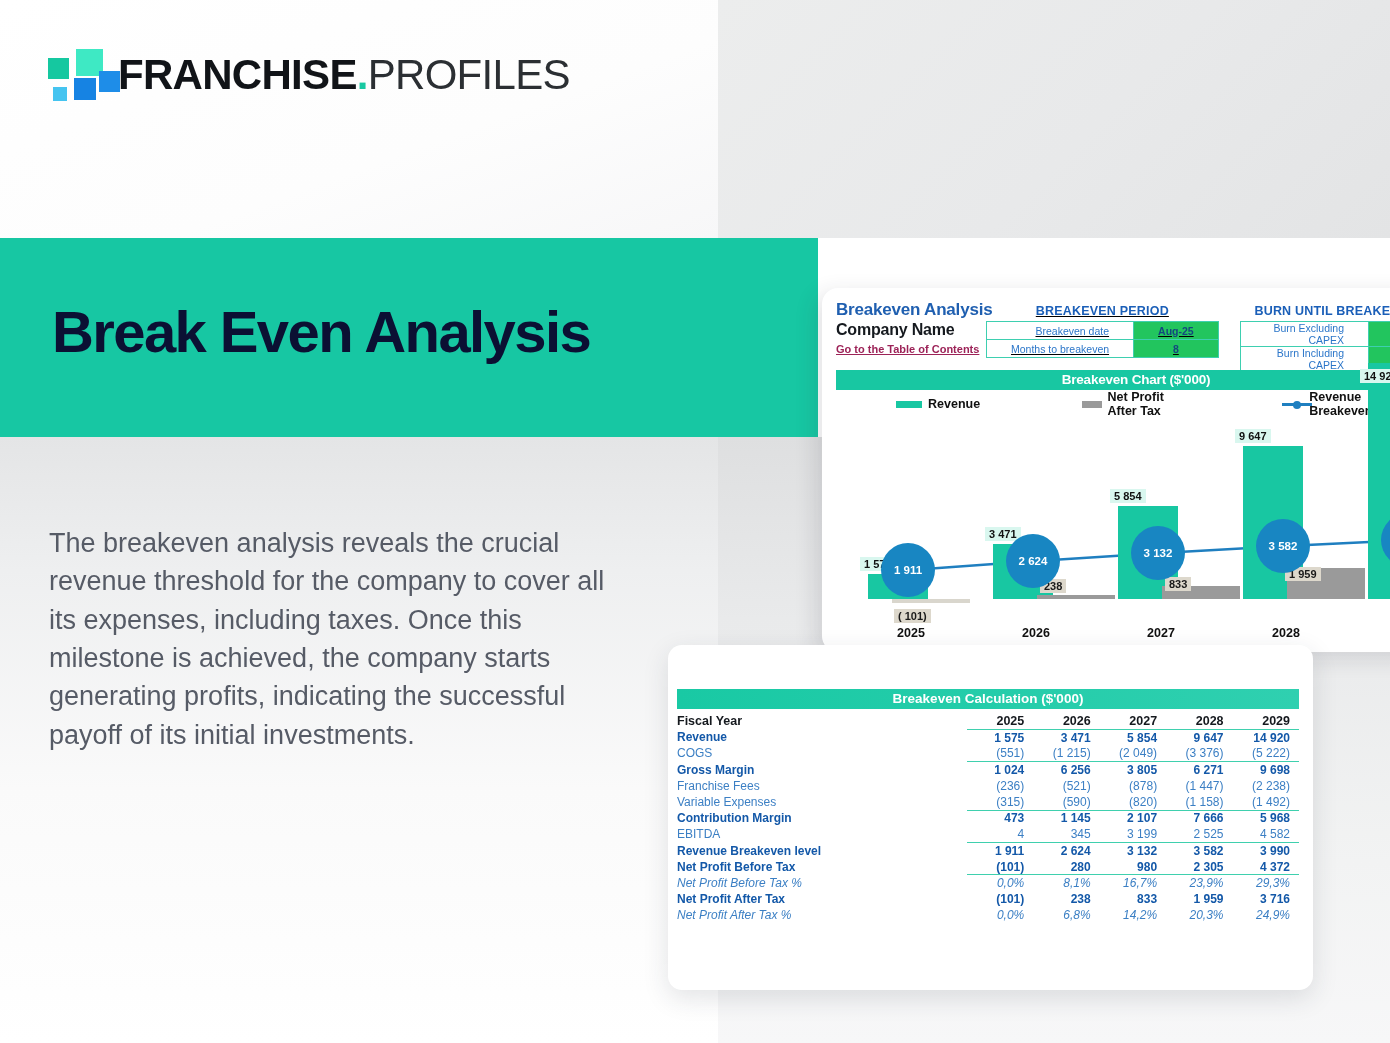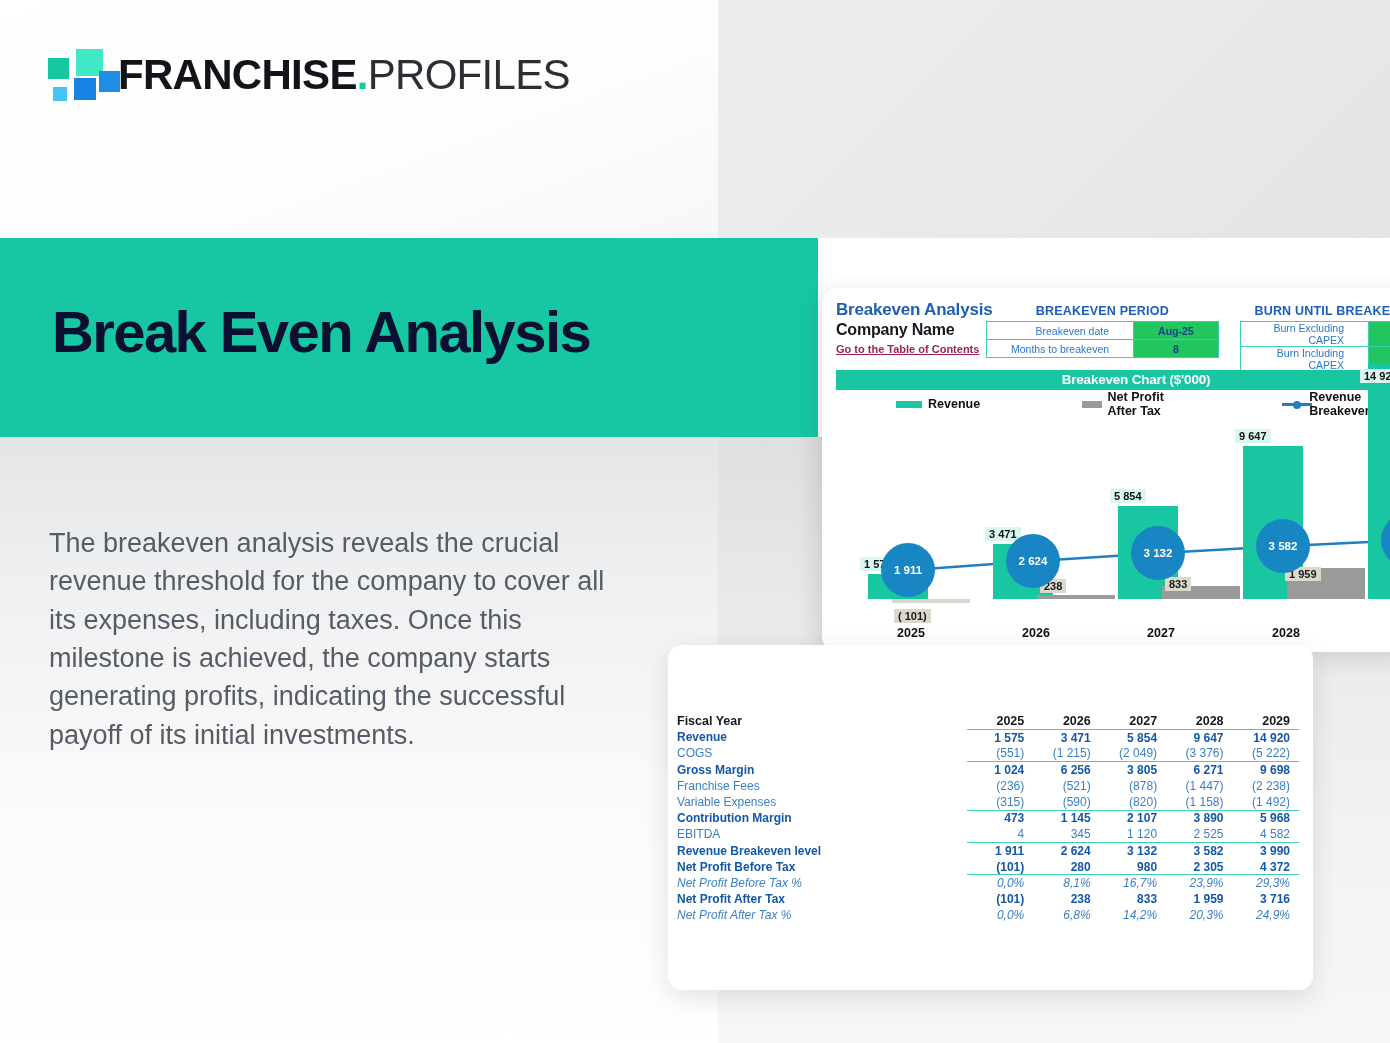--- a/index.html
+++ b/index.html
@@ -73,21 +73,21 @@
   .c-link  { font-size: 11px; font-weight: 700; color: #9c2257; text-decoration: underline; margin-top: 3px; display: inline-block; text-align: center; }
 
   .kbox { position: absolute; }
   .kbox .kttl {
     font-size: 12.5px; font-weight: 700; color: #1b5fb8; text-align: center; letter-spacing: .2px;
   }
   .ktbl { margin-top: 3px; border-collapse: collapse; }
   .ktbl td { border: 1px solid #3ecfb0; font-size: 10.5px; height: 18px; padding: 0 24px; }
   .ktbl td.lab { color: #2b76c9; text-align: right; background: #fff; }
   .ktbl td.val { color: #14467f; font-weight: 700; text-align: center; background: #22c55e; min-width: 62px; }
-  #kbox-period { left: 164px; top: 16px; }
+  #kbox-period { left: 164px; top: 16px; text-decoration: underline; }
   #kbox-burn   { left: 418px; top: 16px; }
   #kbox-burn .ktbl td.lab { min-width: 128px; }
 
   #chart-banner {
     position: absolute; left: 14px; top: 82px; width: 600px; height: 20px;
     background: #18c7a2; color: #ffffff; font-size: 13.5px; font-weight: 700;
     text-align: center; line-height: 20px; letter-spacing: -.2px;
   }
   #chart-legend {
     position: absolute; left: 14px; top: 106px; width: 586px; height: 20px;
@@ -281,20 +281,21 @@
       <div class="grp" style="left:532px;width:86px;height:236px">
         <div class="bar-rev" style="left:0;width:60px;height:236px"></div>
       </div>
       <div class="dlbl" style="left:524px;top:-47px">14 920</div>
       <div class="bubble" style="left:545px;top:97px;width:54px;height:54px">3 990</div>
       <div class="xlbl" style="left:532px;width:86px">2029</div>
     </div>
   </div>
 
   <div id="table-card">
+    <div id="table-banner">Breakeven Calculation ($'000)</div>
     <table id="bk-table">
       <thead>
         <tr class="hdr">
           <th class="rl">Fiscal Year</th>
           <th class="num">2025</th>
           <th class="num">2026</th>
           <th class="num">2027</th>
           <th class="num">2028</th>
           <th class="num">2029</th>
         </tr>
@@ -338,28 +339,28 @@
             <td class="num">(590)</td>
             <td class="num">(820)</td>
             <td class="num">(1 158)</td>
             <td class="num">(1 492)</td>
           </tr>
           <tr class="bold">
             <td class="rl">Contribution Margin</td>
             <td class="num">473</td>
             <td class="num">1 145</td>
             <td class="num">2 107</td>
-            <td class="num">3 890</td>
+            <td class="num">7 666</td>
             <td class="num">5 968</td>
           </tr>
           <tr class="sub ul">
             <td class="rl">EBITDA</td>
             <td class="num">4</td>
             <td class="num">345</td>
-            <td class="num">1 120</td>
+            <td class="num">3 199</td>
             <td class="num">2 525</td>
             <td class="num">4 582</td>
           </tr>
           <tr class="bold">
             <td class="rl">Revenue Breakeven level</td>
             <td class="num">1 911</td>
             <td class="num">2 624</td>
             <td class="num">3 132</td>
             <td class="num">3 582</td>
             <td class="num">3 990</td>

